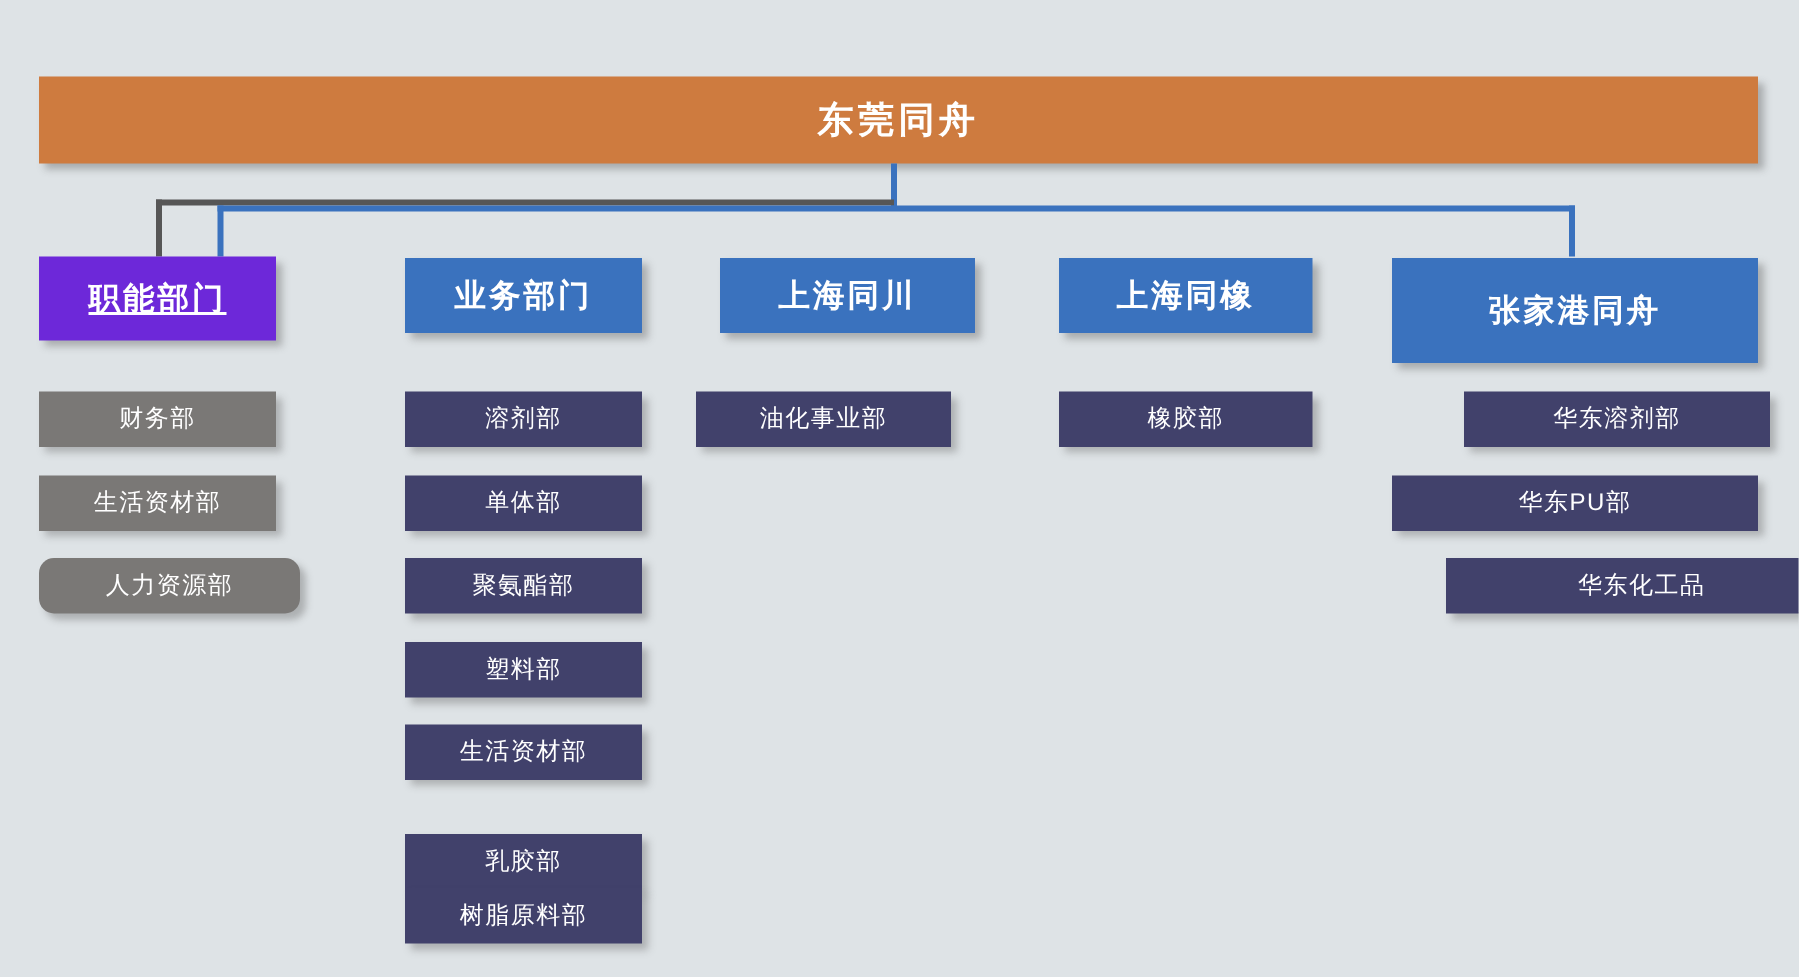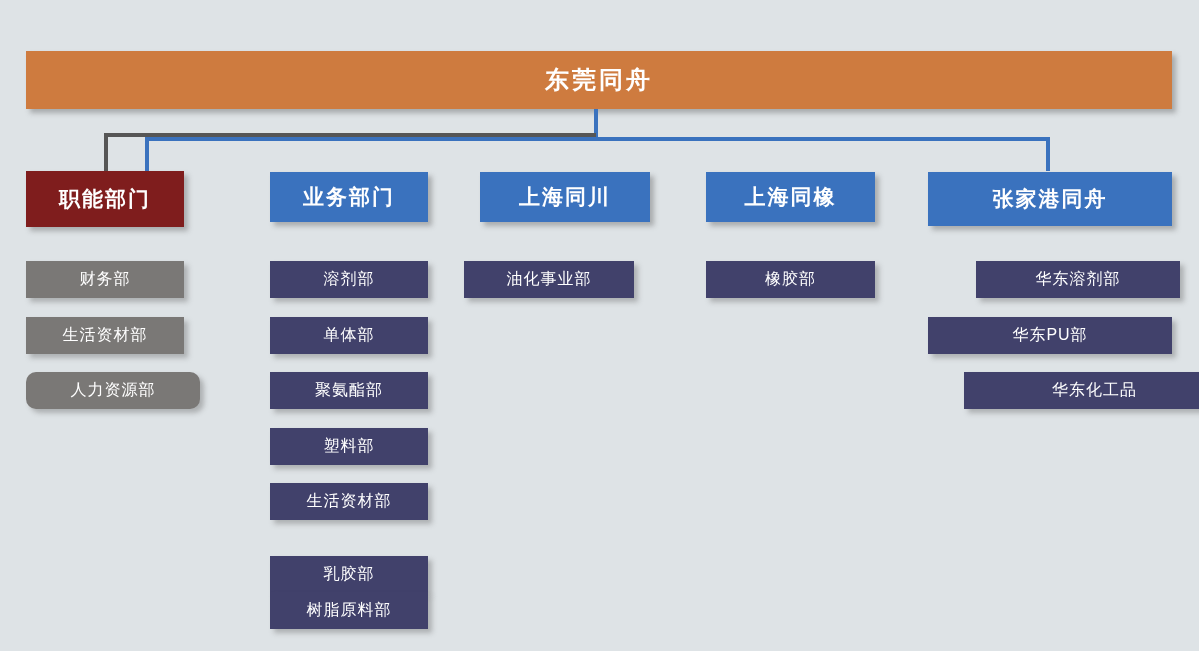--- a/index.html
+++ b/index.html
@@ -48,21 +48,21 @@
 
   
   .head-node {
     height: 56px;
     top: 171px;
     font-size: 21px;
     font-weight: bold;
     letter-spacing: 2px;
     box-shadow: 4px 4px 5px rgba(90,90,90,0.40);
   }
-  .head-gray  { background: #7f1d1d; }
+  .head-gray  { background: #6d28d9; text-decoration: underline; }
   .head-blue  { background: #3A72BE; }
 
   
   .leaf-node {
     height: 37px;
     font-size: 16px;
     font-weight: normal;
     letter-spacing: 1px;
     box-shadow: 4px 4px 5px rgba(95,95,95,0.38);
   }
@@ -110,19 +110,19 @@
   <div class="node leaf-node leaf-navy" style="left:270px; top:592px; width:158px;">树脂原料部</div>
 
   <div class="node head-node head-blue" style="left:480px; width:170px; height:50px; top:172px;">上海同川</div>
 
   <div class="node leaf-node leaf-navy" style="left:464px; top:261px; width:170px;">油化事业部</div>
 
   <div class="node head-node head-blue" style="left:706px; width:169px; height:50px; top:172px;">上海同橡</div>
 
   <div class="node leaf-node leaf-navy" style="left:706px; top:261px; width:169px;">橡胶部</div>
 
-  <div class="node head-node head-blue" style="left:928px; width:244px; height:54px; top:172px;">张家港同舟</div>
+  <div class="node head-node head-blue" style="left:928px; width:244px; height:70px; top:172px;">张家港同舟</div>
 
   <div class="node leaf-node leaf-navy" style="left:928px; top:261px; width:204px;margin-left:48px;">华东溶剂部</div>
   <div class="node leaf-node leaf-navy" style="left:928px; top:317px; width:244px;">华东PU部</div>
   <div class="node leaf-node leaf-navy" style="left:964px; top:372px; width:244px;padding-left:17px;">华东化工品</div>
 
 </div>
 
 </body></html>

